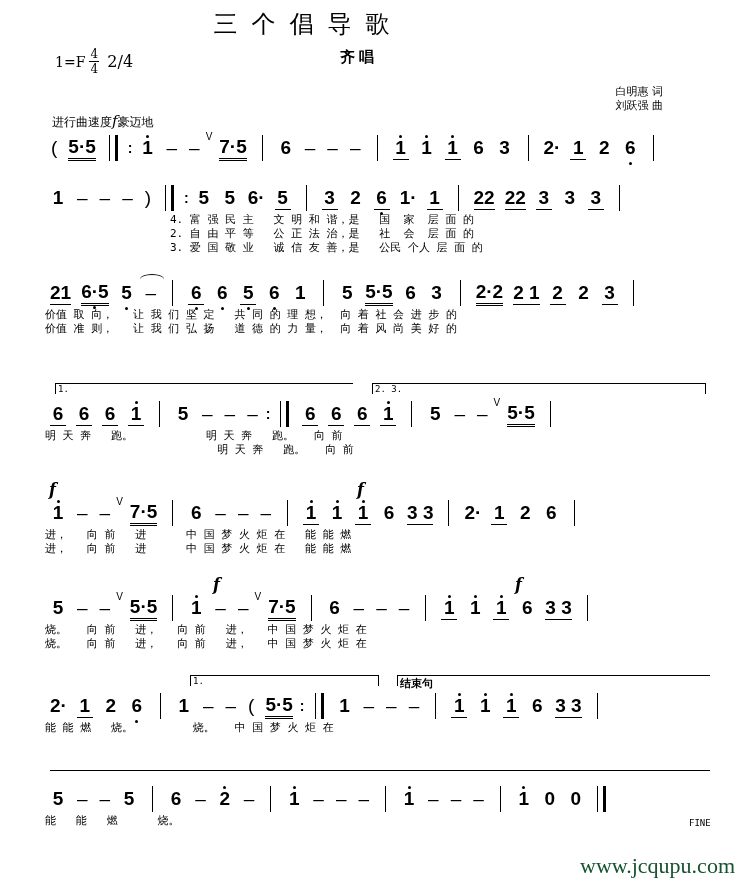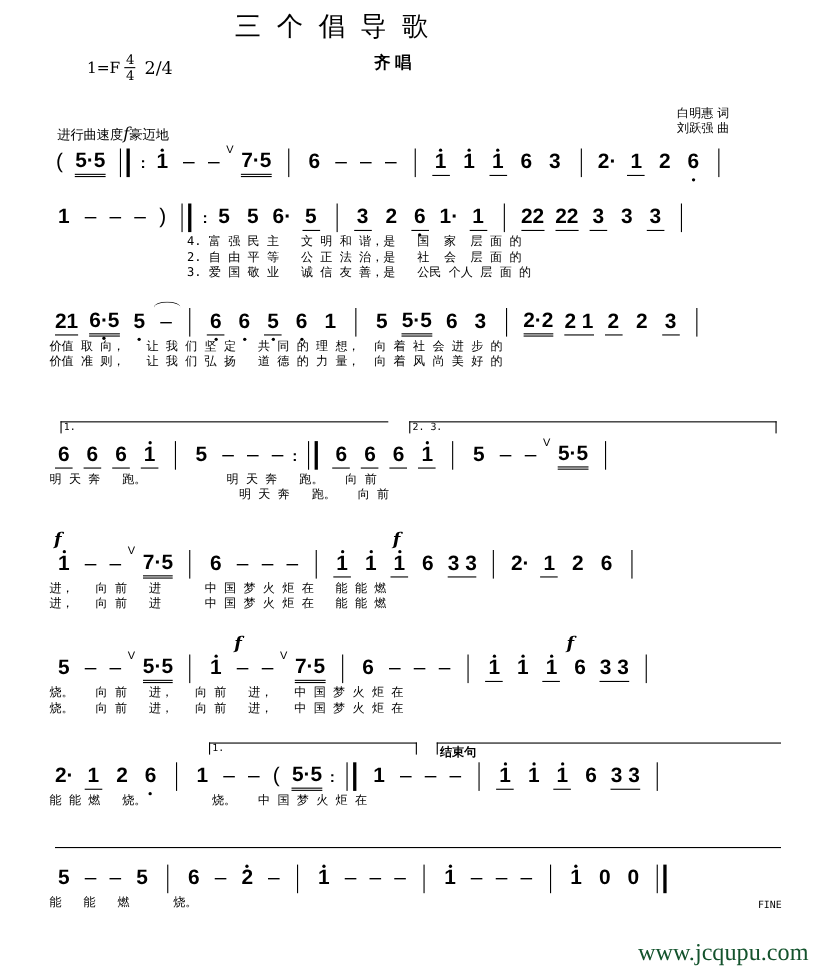--- a/index.html
+++ b/index.html
@@ -1,24 +1,24 @@
 <!DOCTYPE html>
 <html><head>
 <meta charset="utf-8">
 <style>
   html, body { margin:0; padding:0; background:#ffffff; }
   body { width:745px; height:887px; position:relative; overflow:hidden; font-family:"DejaVu Sans", sans-serif; color:#000; }
   .abs { position:absolute; }
   .title { left:0; width:617px; top:8px; text-align:center; font-family:"DejaVu Serif", serif; font-size:24px; letter-spacing:14px; font-weight:normal; }
-  .key { left:55px; top:48px; font-family:"DejaVu Serif", serif; font-size:14px; display:flex; align-items:center; gap:4px;margin-left:24px; }
+  .key { left:55px; top:48px; font-family:"DejaVu Serif", serif; font-size:14px; display:flex; align-items:center; gap:4px; }
   .frac { display:inline-flex; flex-direction:column; align-items:center; font-size:12px; line-height:12px; }
   .frac .bar { width:10px; border-top:1px solid #000; margin:1px 0; }
   .meter2 { font-size:16px; margin-left:4px; }
   .mode { left:340px; top:48px; font-size:15px; font-weight:bold; letter-spacing:4px; }
-  .credit { right:82px; font-size:11px; text-align:right;margin-top:11px; }
+  .credit { right:82px; font-size:11px; text-align:right; }
   .tempo { left:52px; top:112px; font-size:12px; font-weight:normal; }
   .tempo i { font-family:"DejaVu Serif", serif; font-style:italic; font-size:15px; }
 
   .row { position:absolute; left:45px; width:665px; }
   .notes { position:relative; height:30px; display:flex; align-items:center; font-family:"Liberation Sans", sans-serif; font-weight:bold; font-size:19px; }
   .n { display:inline-block; position:relative; text-align:center; min-width:16px; margin:0 5px; }
   .n.u { border-bottom:1.5px solid #000; }
   .n.uu { border-bottom:3px double #000; }
   .n.low::after { content:""; position:absolute; left:50%; bottom:-6px; width:3px; height:3px; margin-left:-1.5px; background:#000; border-radius:50%; }
   .n.high::before { content:""; position:absolute; left:50%; top:-2px; width:3px; height:3px; margin-left:-1.5px; background:#000; border-radius:50%; }

